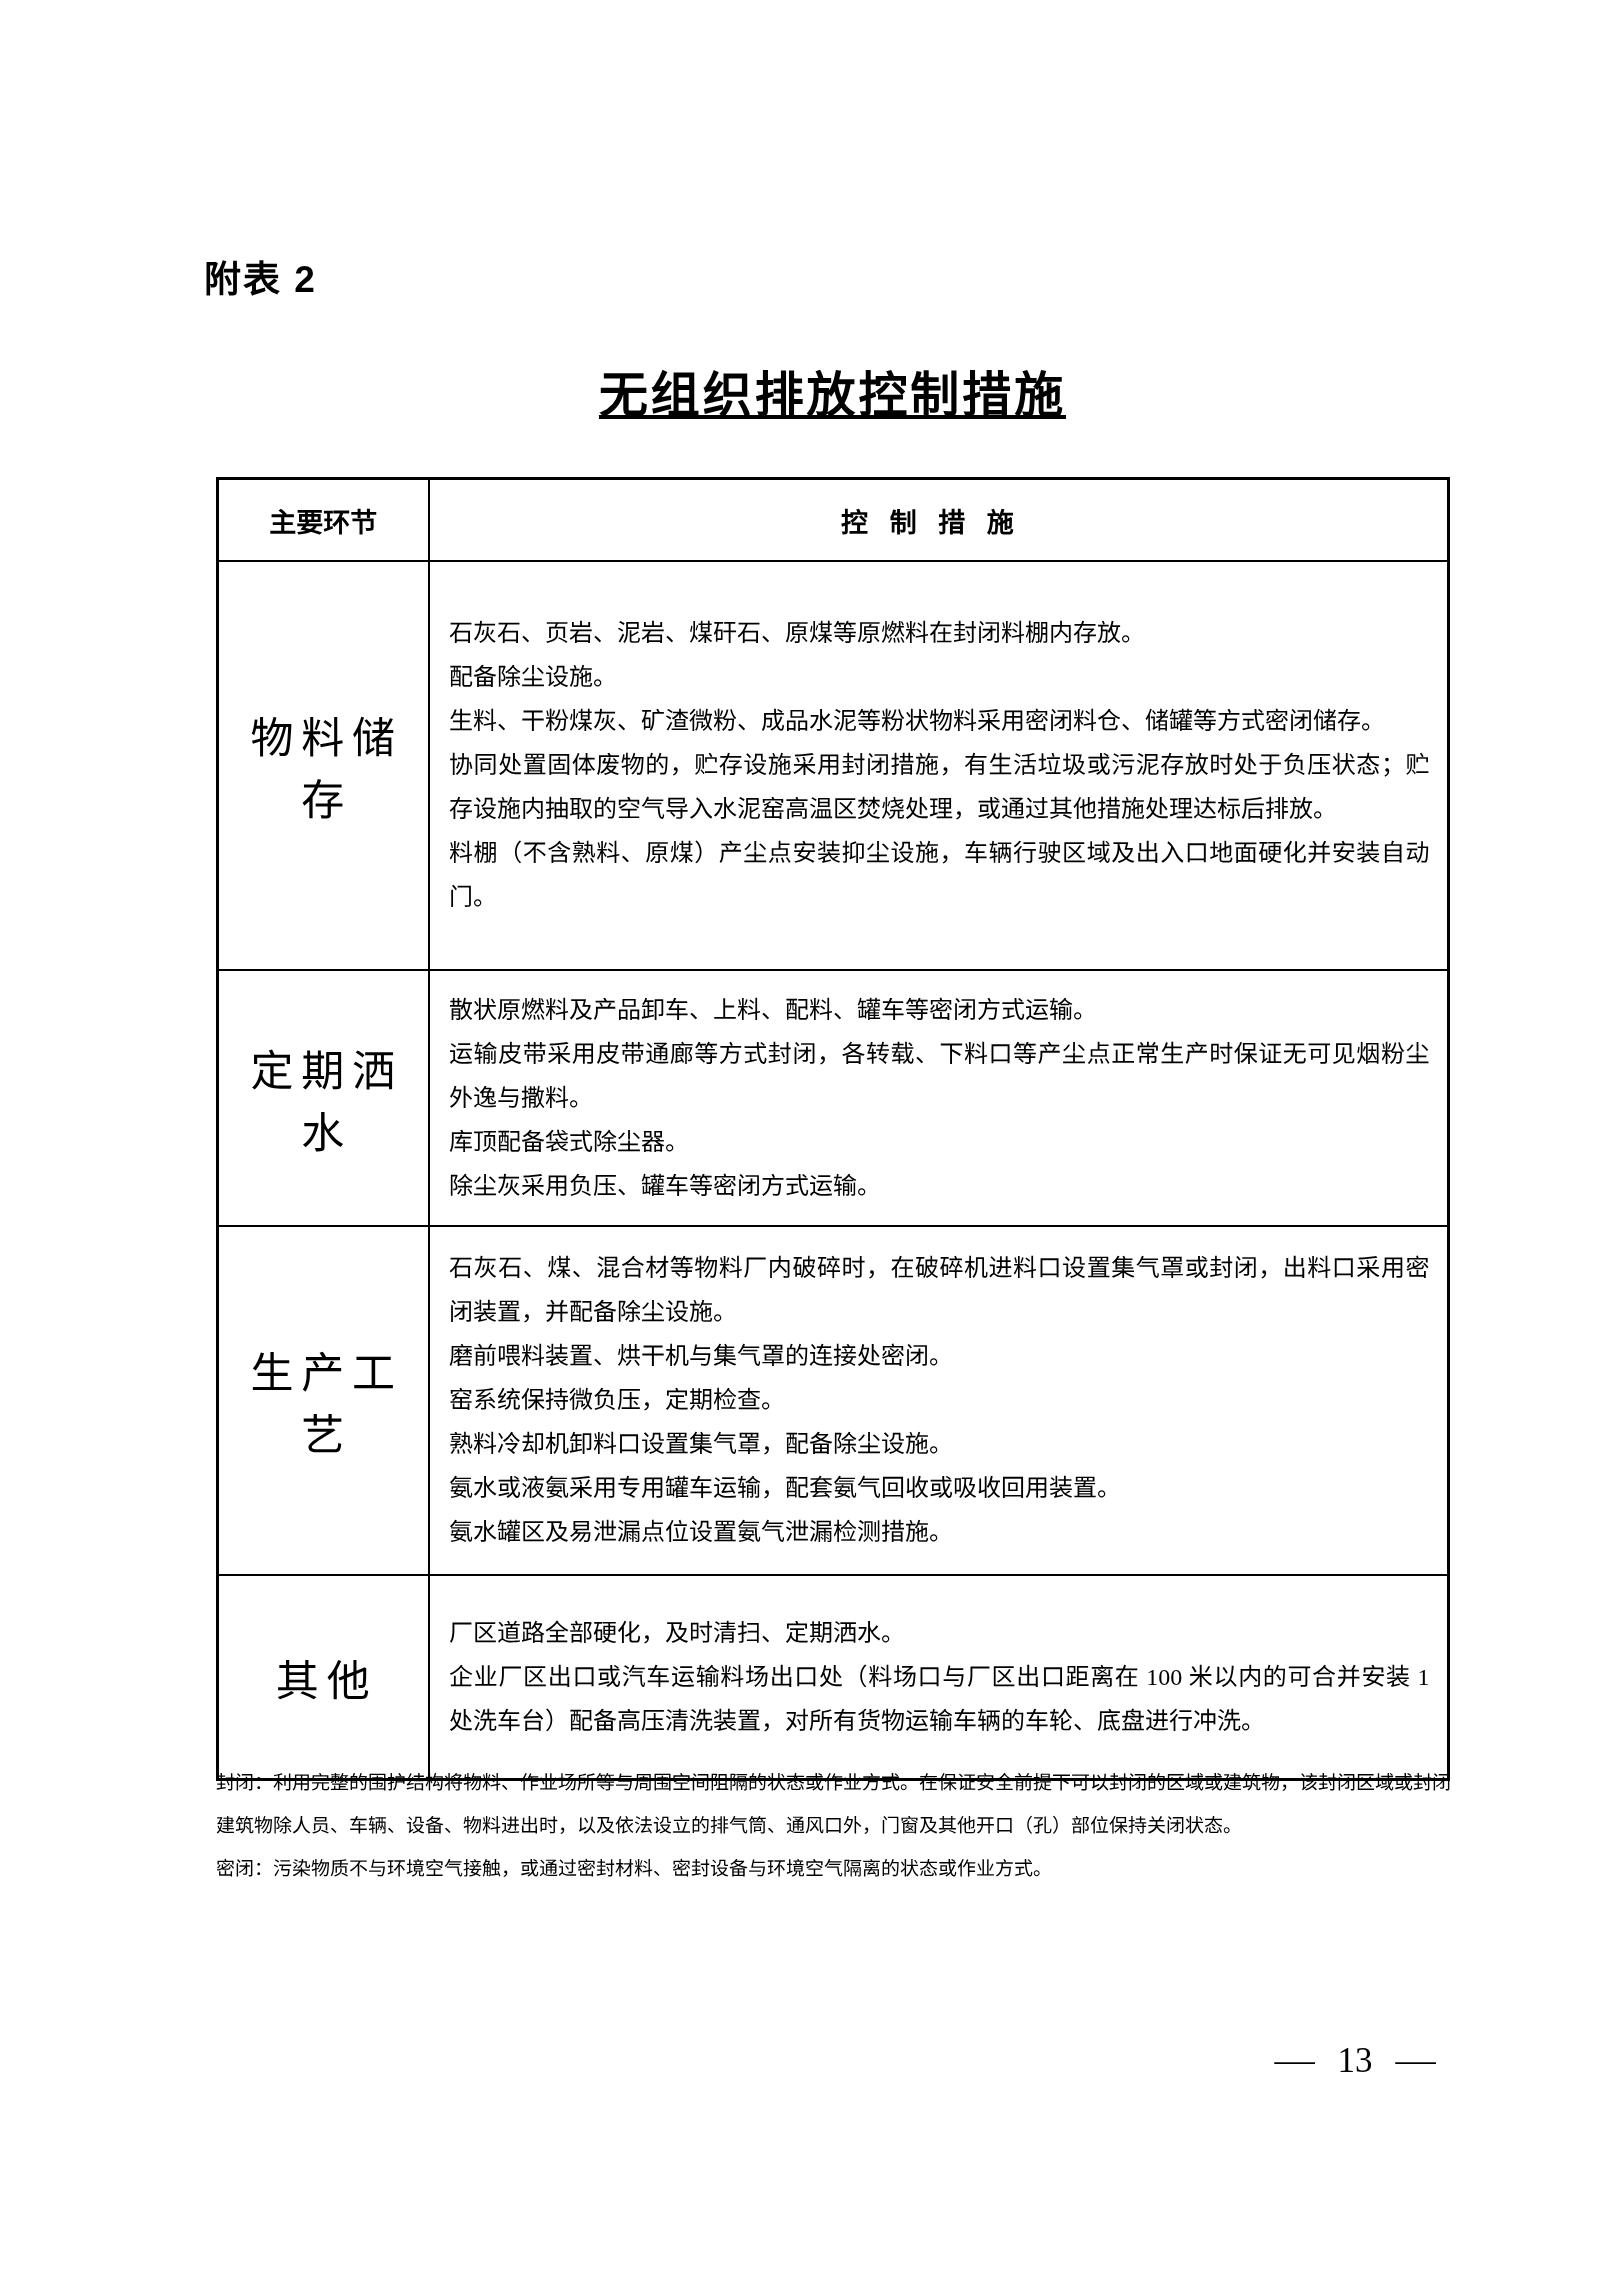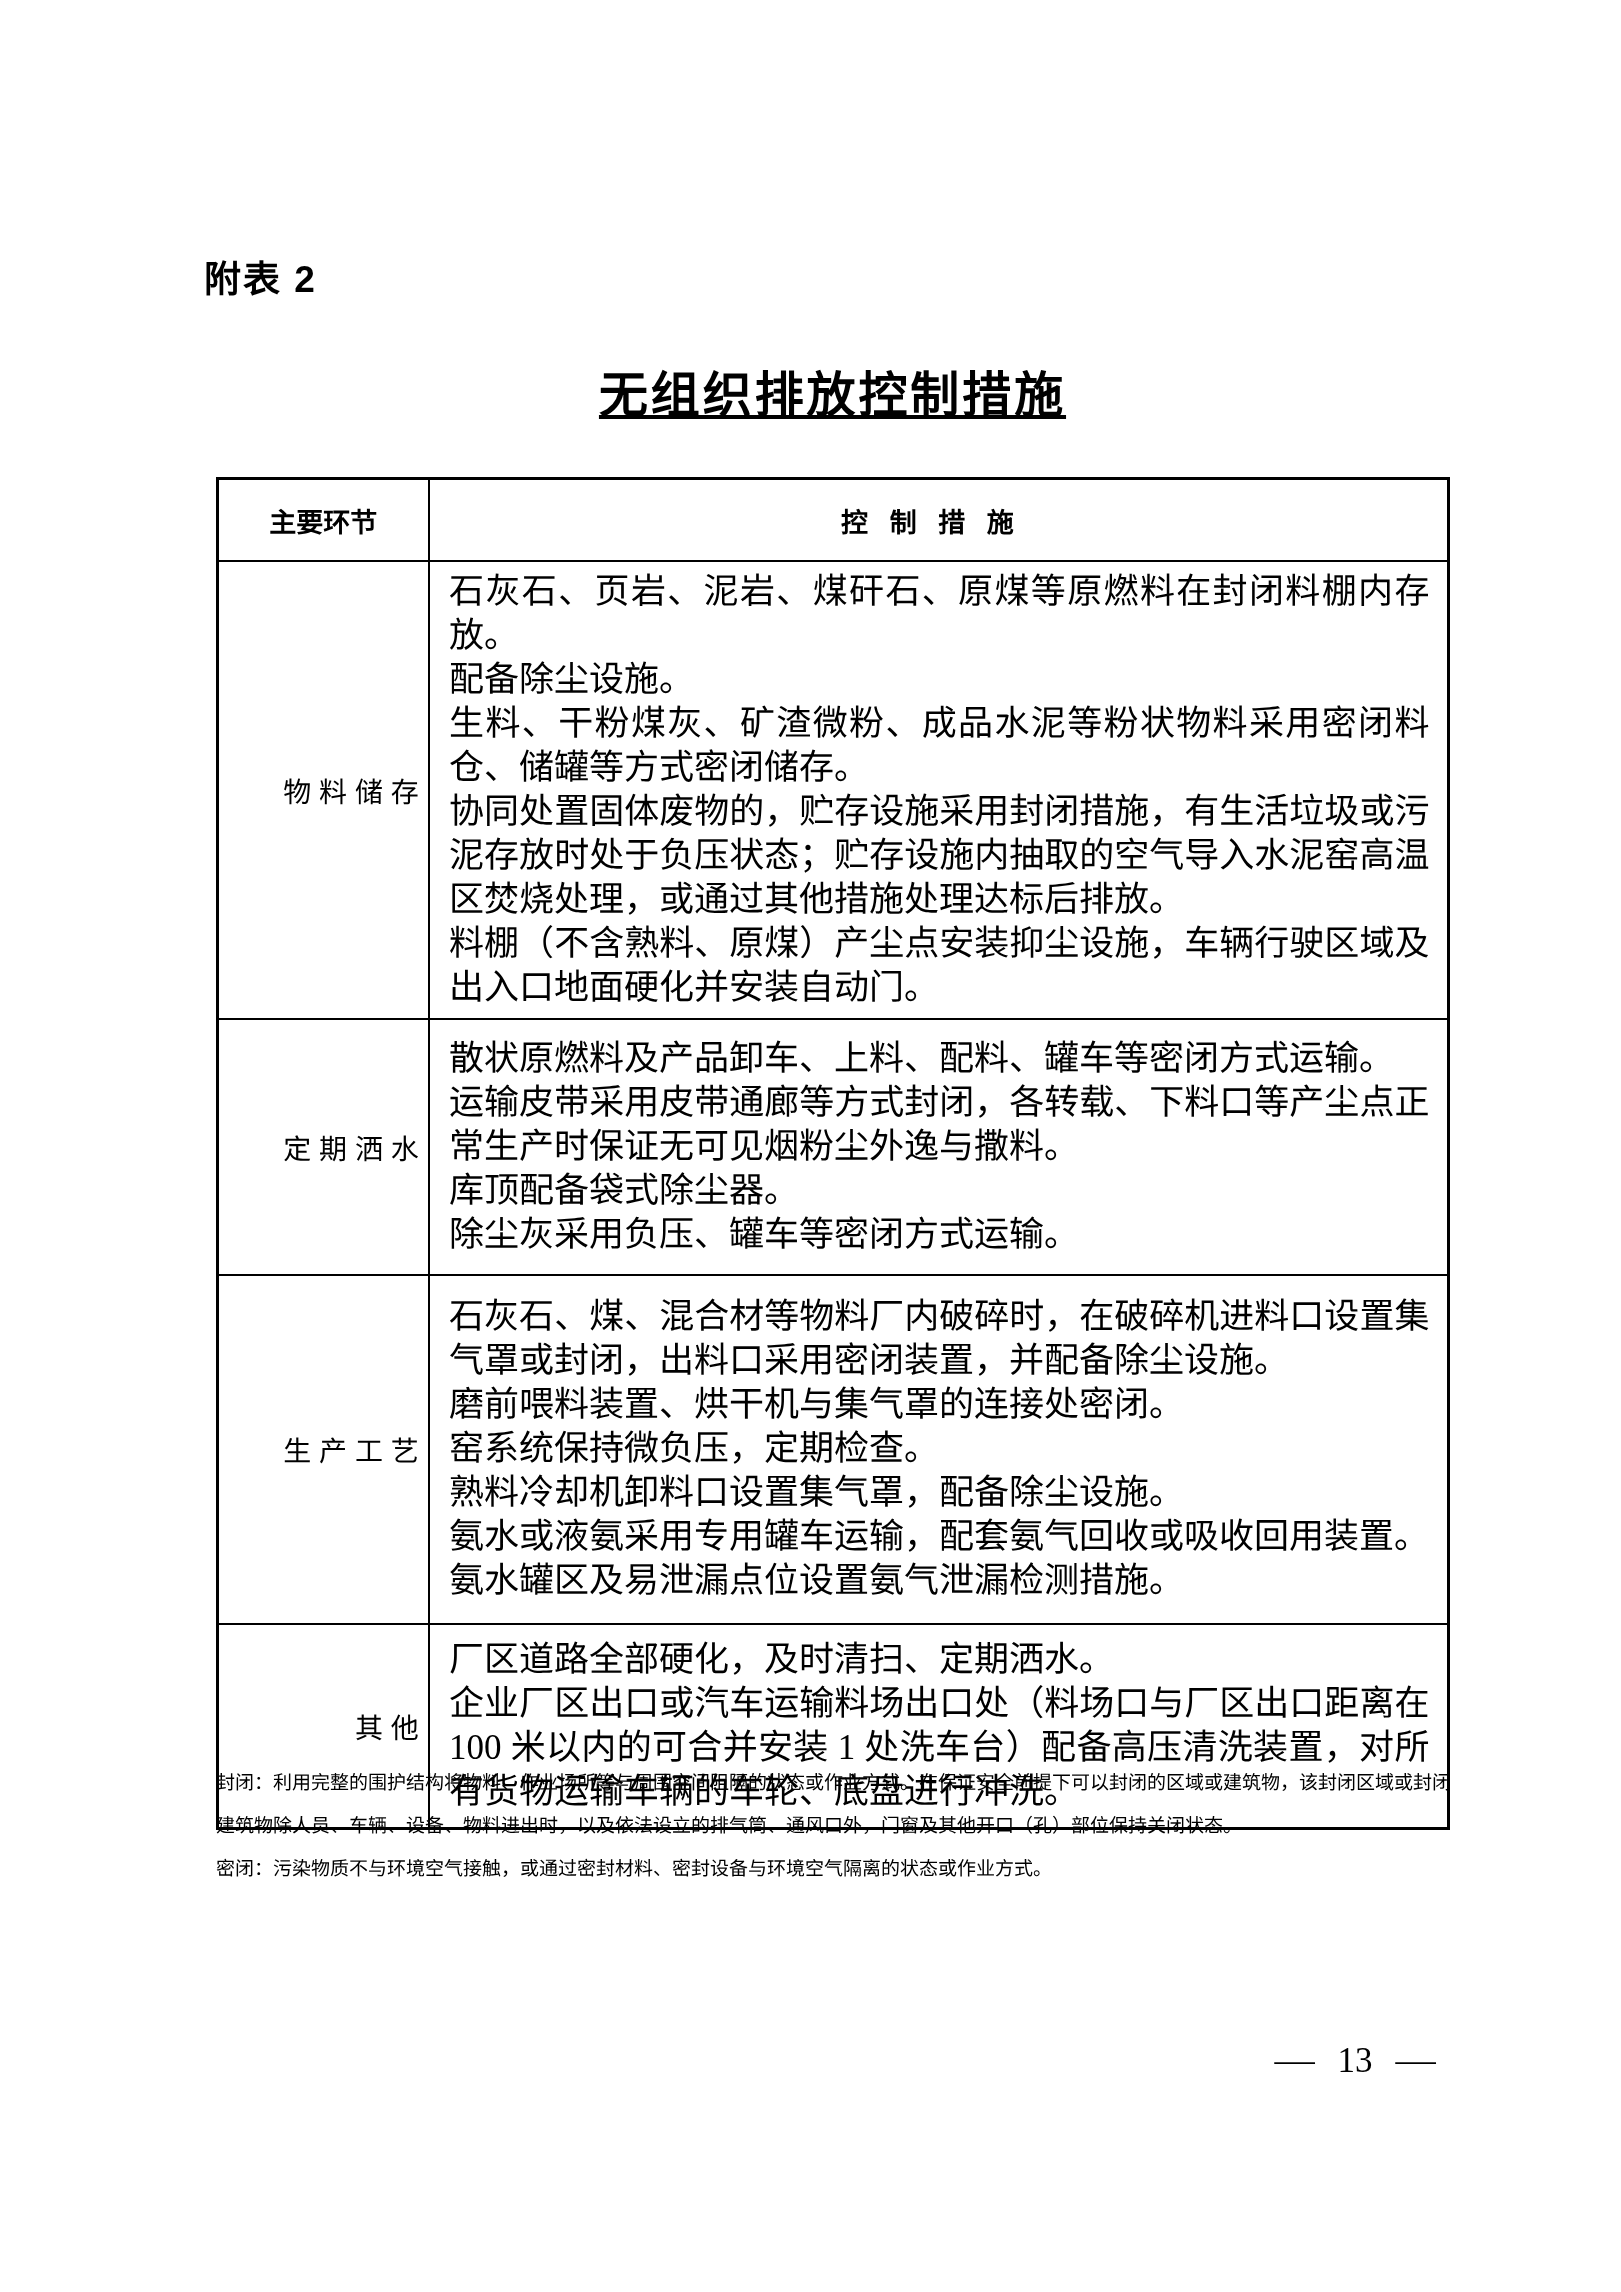--- a/index.html
+++ b/index.html
@@ -63,35 +63,35 @@
     vertical-align: middle;
     height: 80px;
     border-bottom: 2.9px solid #000;
     padding: 0;
   }
   th.th-measures {
     letter-spacing: 0.8em;
     padding-left: 0.8em;
   }
   td.stage-cell {
-    text-align: right;
+    text-align: center;
     vertical-align: middle;
-    font-size: 28px;
+    font-size: 43px;
     letter-spacing: 7.8px;
     padding-left: 7.8px; 
     border-right: 2px solid #000;
   }
   th.th-stage { border-right: 2px solid #000; }
   td.measures-cell {
     vertical-align: middle;
     padding: 7.8px 17.6px 7.8px 19.6px;
   }
   td.measures-cell p {
     margin: 0;
-    font-size: 35px;
+    font-size: 24px;
     line-height: 44px;
     text-align: justify;
     text-justify: inter-character;
   }
   tbody tr td { border-top: 2px solid #000; }
   tr.row-storage  td { height: 391px; }
   tr.row-transport td { height: 239px; }
   tr.row-process  td { height: 331px; }
   tr.row-other    td { height: 187px; }
 

